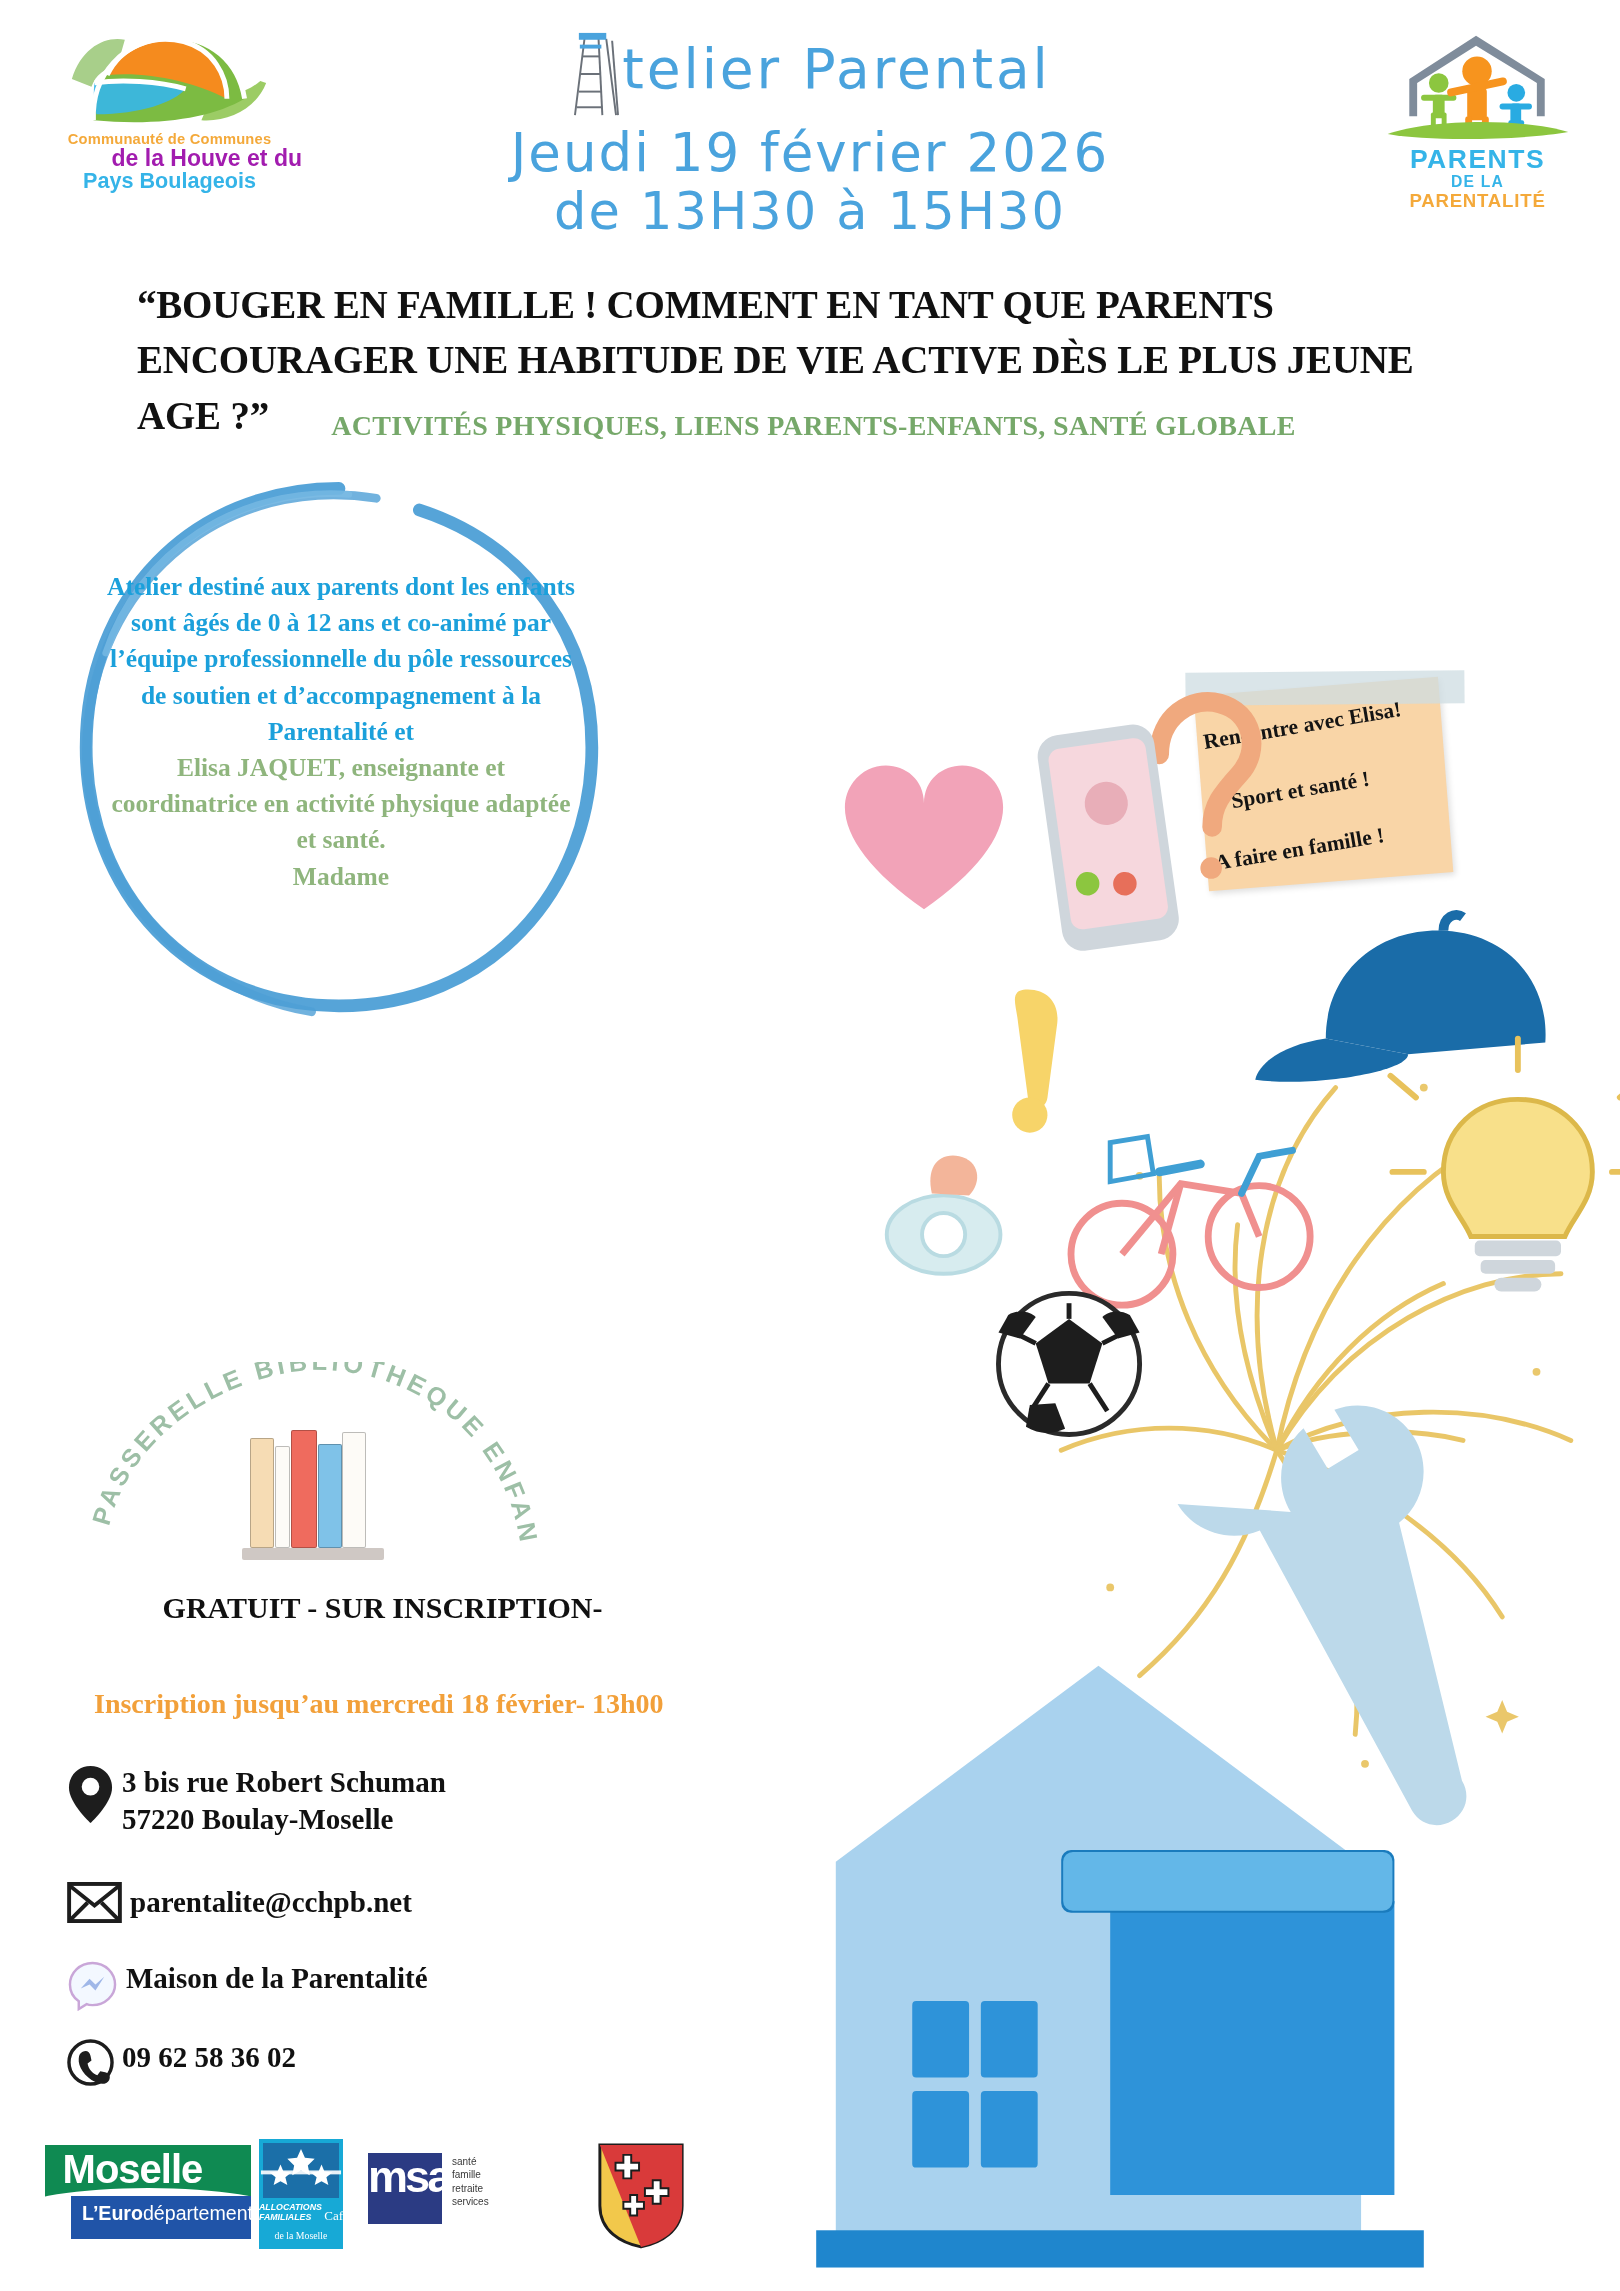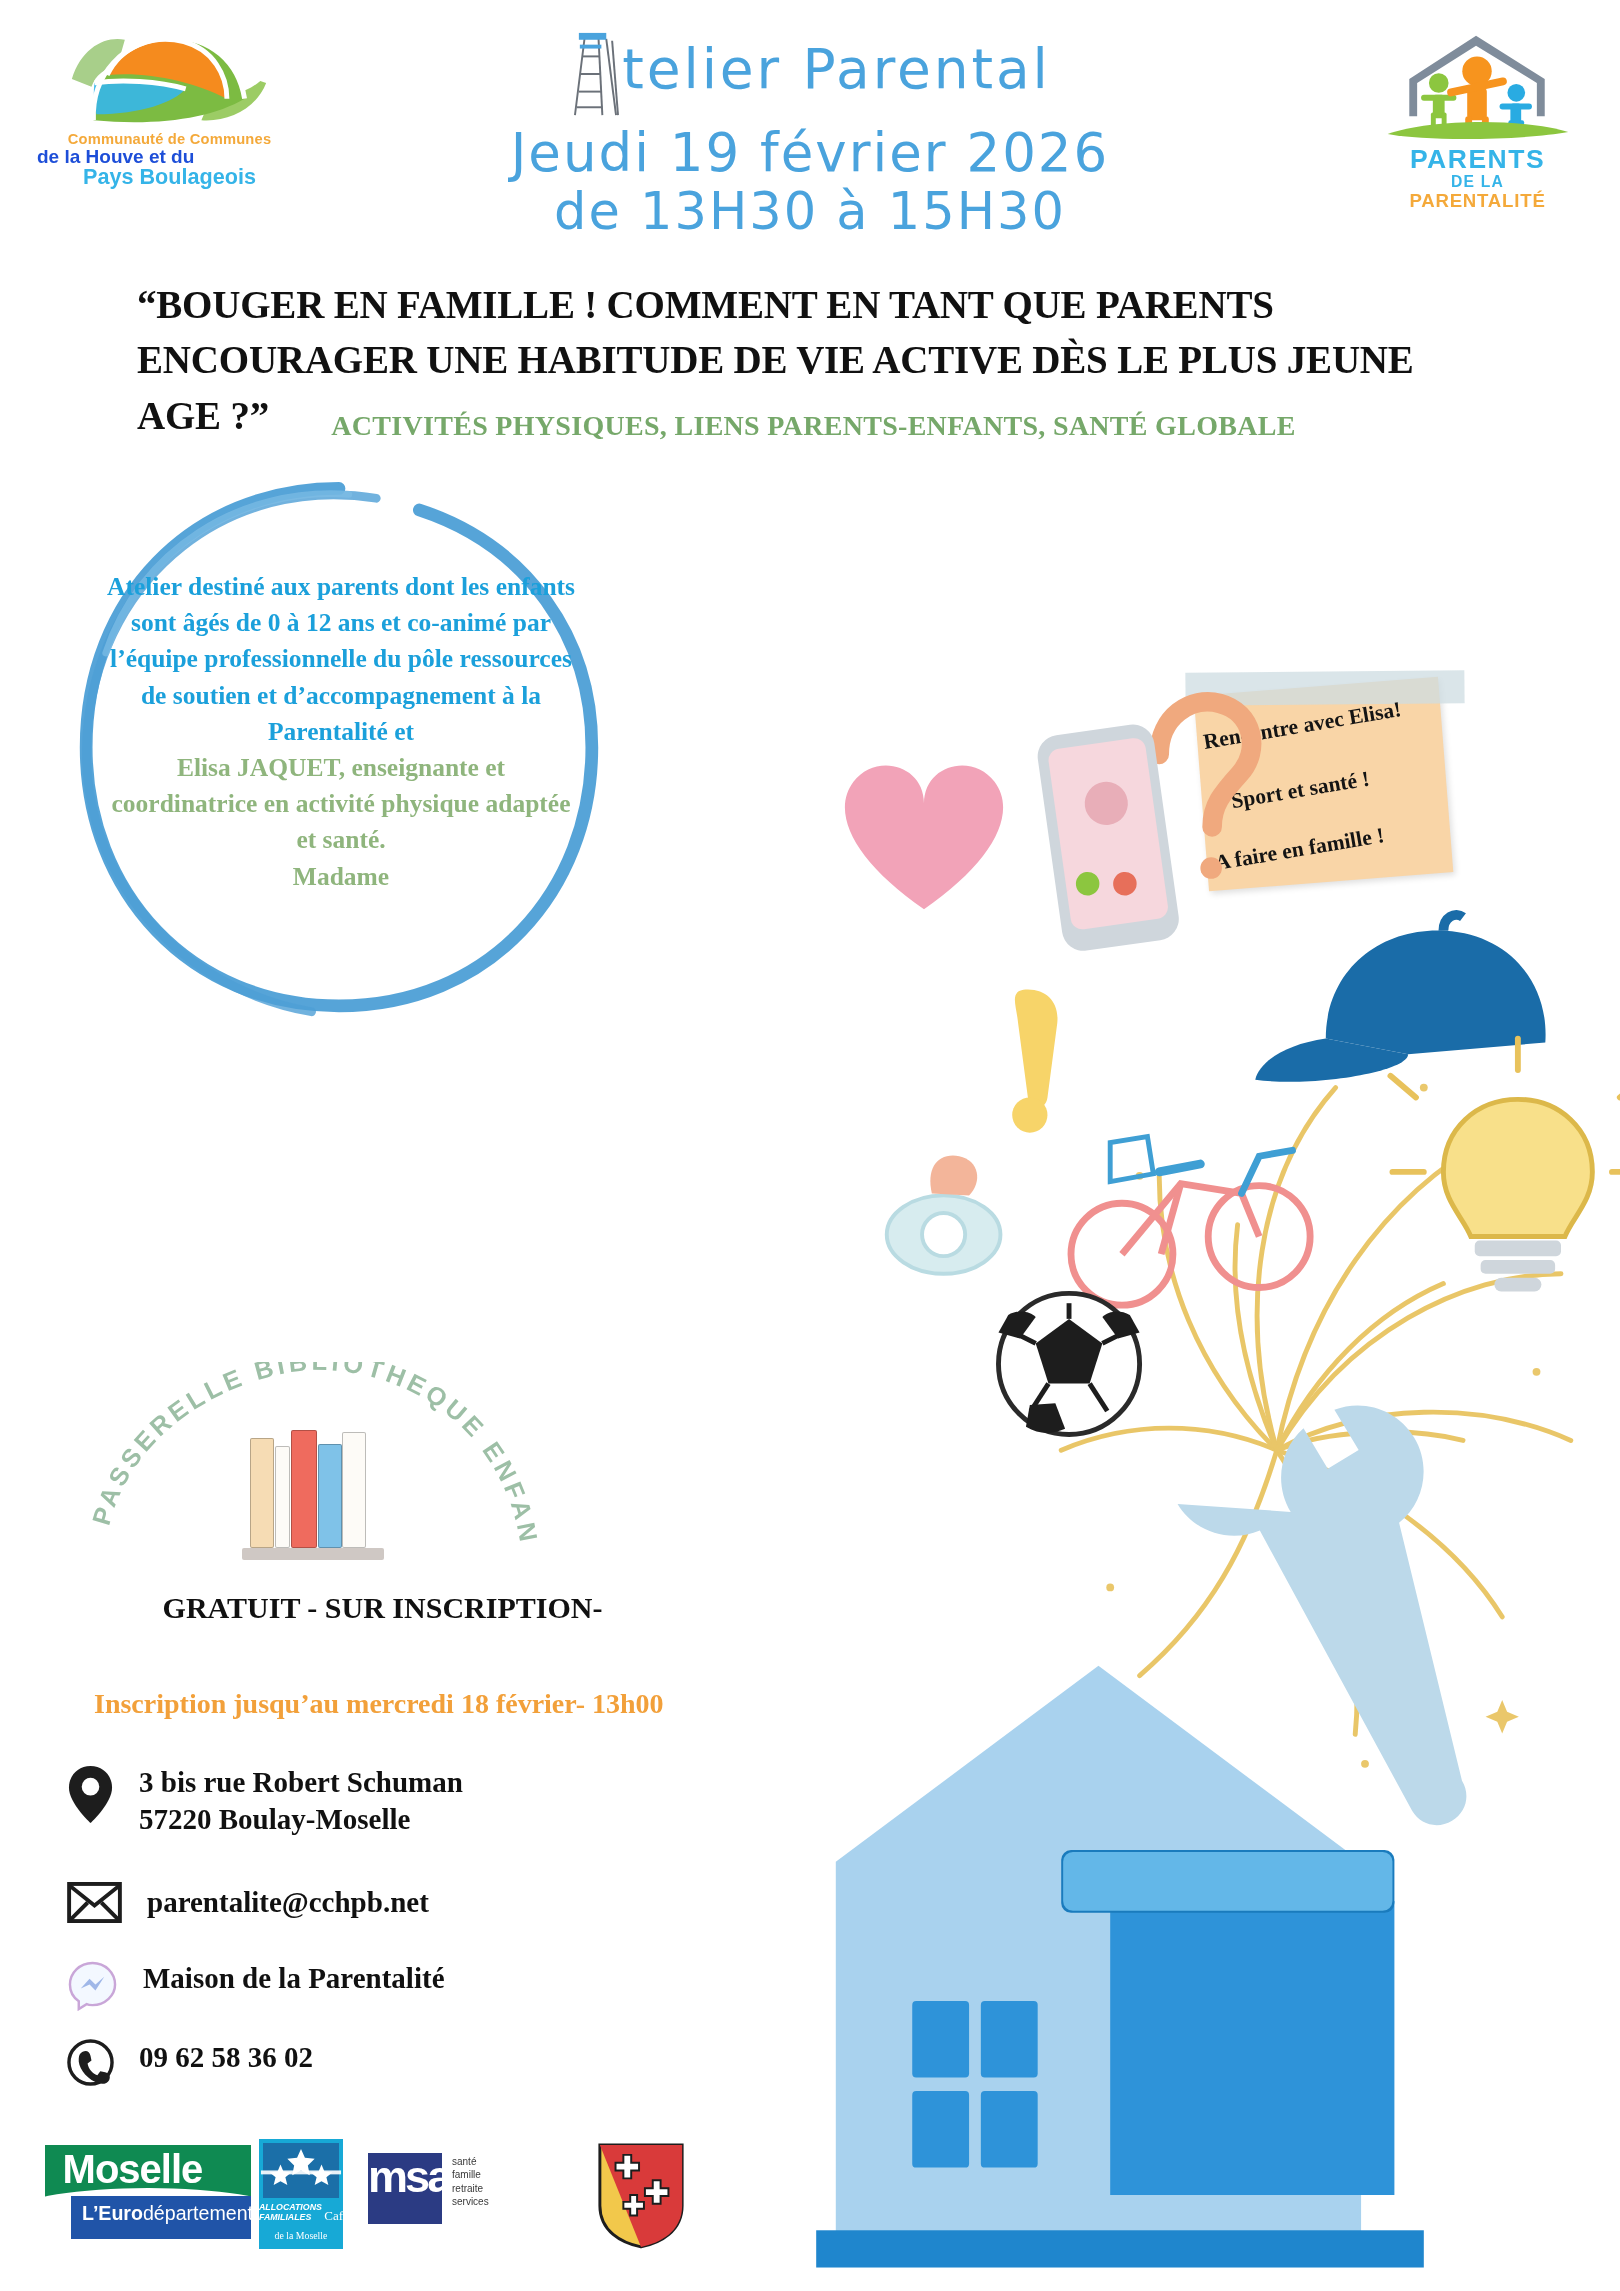--- a/index.html
+++ b/index.html
@@ -9,21 +9,21 @@
     font-family:"Liberation Serif", serif; color:#1a1a1a;
   }
   .abs { position:absolute; }
 
   
   #cc-logo { left:37px; top:23.5px; width:265px; height:186px; }
   #cc-logo .mark { position:relative; width:211px; height:108px; margin:0 auto; }
   #cc-logo .t1 { font-family:"Liberation Sans", sans-serif; font-weight:bold;
                  font-size:14.7px; color:#f4a93a; text-align:center; letter-spacing:0.2px; line-height:1.05; }
   #cc-logo .t2 { font-family:"Liberation Sans", sans-serif; font-weight:bold;
-                 font-size:19px; color:#1d4ed8; text-align:left; line-height:1.0; }
+                 font-size:23px; color:#a21caf; text-align:right; line-height:1.0; }
   #cc-logo .t3 { font-family:"Liberation Sans", sans-serif; font-weight:bold;
                  font-size:21.6px; color:#35b4e8; text-align:center; line-height:1.0; }
 
   
   #mp-logo { right:37px; top:21.6px; width:211px; height:186px; text-align:center; }
   #mp-logo .m1 { font-family:"Liberation Sans", sans-serif; font-weight:bold; font-size:26.5px;
                  color:#35b4e8; letter-spacing:1.5px; line-height:1.05; }
   #mp-logo .m2 { font-family:"Liberation Sans", sans-serif; font-weight:bold; font-size:15.7px;
                  color:#35b4e8; letter-spacing:1.2px; line-height:1.15; }
   #mp-logo .m3 { font-family:"Liberation Sans", sans-serif; font-weight:bold; font-size:18.6px;
@@ -78,21 +78,21 @@
   #books .shelf { position:absolute; left:-7.8px; bottom:0; width:142px; height:11.8px;
                   background:#cfc8c4; border-radius:2px; }
 
   #gratuit { left:59px; top:1591px; width:647px; text-align:center;
              font-family:"Liberation Serif", serif; font-weight:bold; font-size:30px; color:#111; }
 
   
   #inscription { left:94px; top:1688px; font-family:"Liberation Serif", serif;
                  font-weight:bold; font-size:28px; color:#f2a03a; }
 
-  .contact { position:absolute; display:flex; align-items:flex-start; gap:25px; }
+  .contact { position:absolute; display:flex; align-items:flex-start; gap:8px; }
   .contact .txt { font-family:"Liberation Serif", serif; font-weight:bold;
                   font-size:29px; color:#111; line-height:1.26; }
   #c-addr  { left:67px; top:1764px; }
   #c-mail  { left:67px; top:1882px; align-items:center; }
   #c-msg   { left:67px; top:1960px; align-items:flex-start; }
   #c-phone { left:67px; top:2039px; align-items:flex-start; }
 
   
   #foot { left:45px; top:2145px; width:745px; height:118px; }
   #moselle { position:absolute; left:0; top:0; width:206px; height:94px; }

